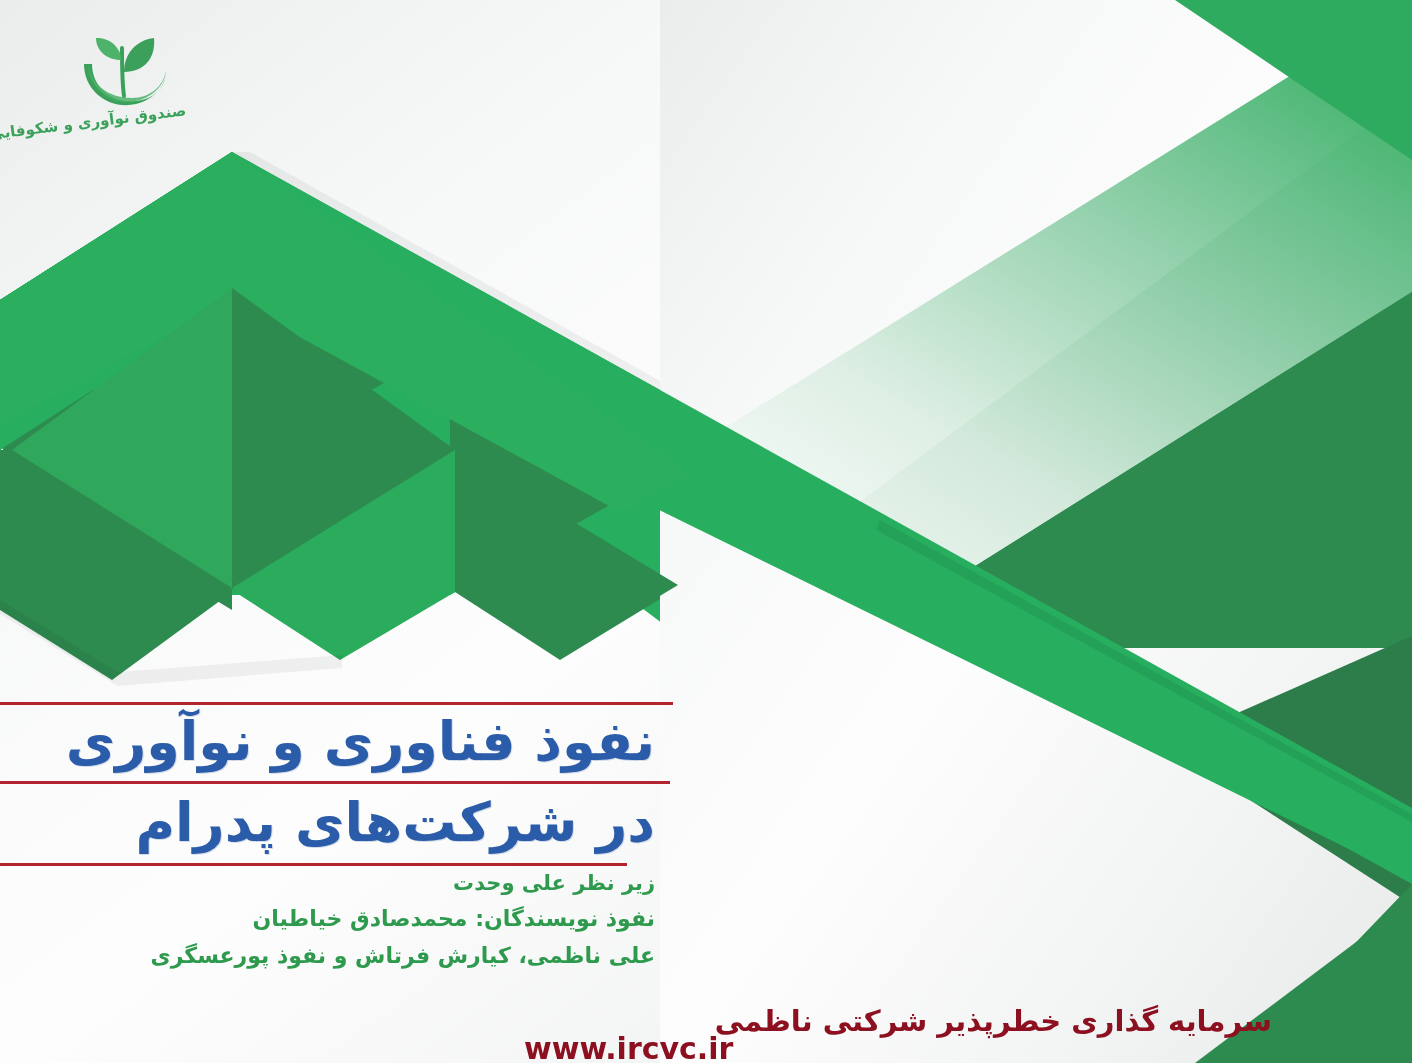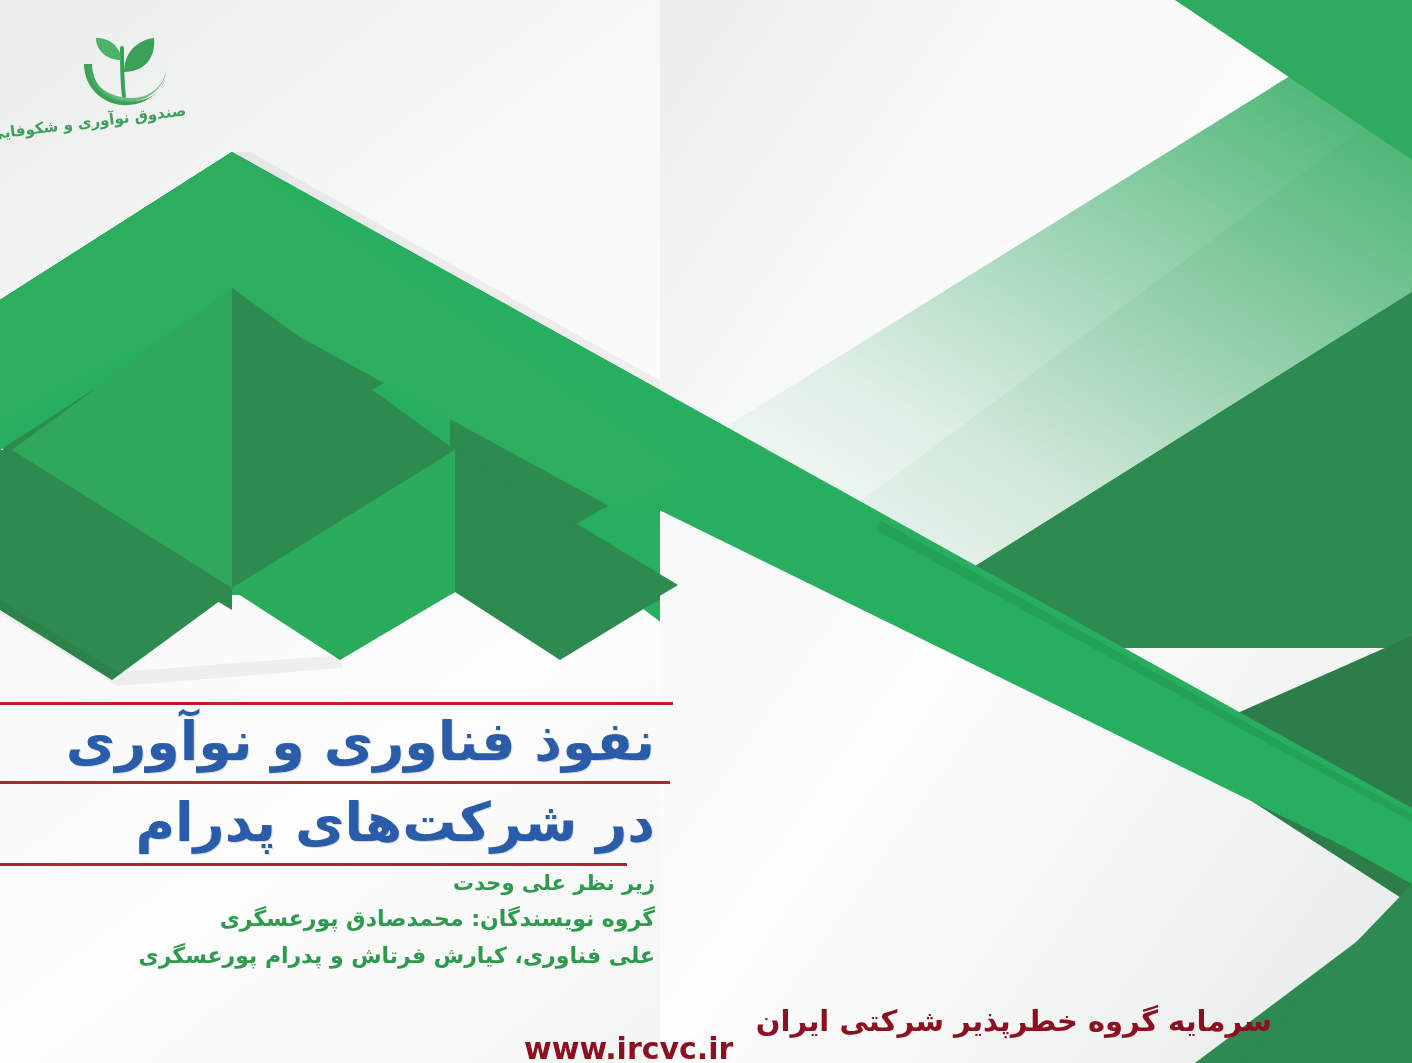--- a/index.html
+++ b/index.html
@@ -295,20 +295,20 @@
 
   <div class="title-block">
     <div class="rule rule-top"></div>
     <div class="rule rule-mid"></div>
     <div class="rule rule-bottom"></div>
 
     <div class="title-line title-line-1">نفوذ فناوری و نوآوری</div>
     <div class="title-line title-line-2">در شرکت‌های پدرام</div>
 
     <div class="credit credit-1">زیر نظر علی وحدت</div>
-    <div class="credit credit-2">گروه نویسندگان: محمدصادق پورعسگری</div>
-    <div class="credit credit-3">علی فناوری، کیارش فرتاش و پدرام پورعسگری</div>
+    <div class="credit credit-2">نفوذ نویسندگان: محمدصادق خیاطیان</div>
+    <div class="credit credit-3">علی ناظمی، کیارش فرتاش و نفوذ پورعسگری</div>
   </div>
 
-  <div class="footer-tagline">سرمایه گروه خطرپذیر شرکتی ایران</div>
+  <div class="footer-tagline">سرمایه گذاری خطرپذیر شرکتی ناظمی</div>
   <div class="footer-url">www.ircvc.ir</div>
 
 </div>
 
 </body></html>

